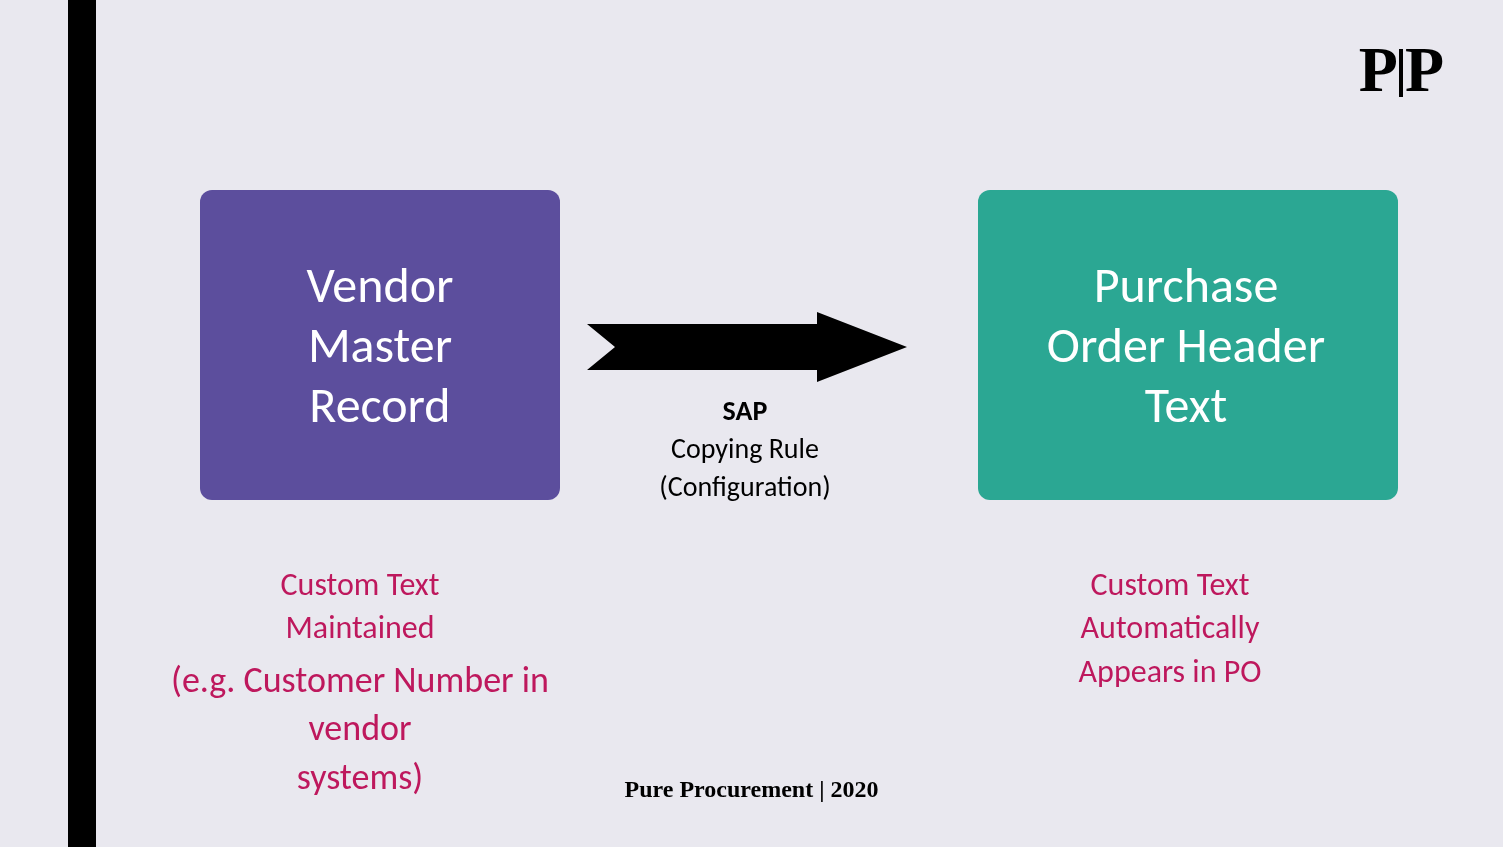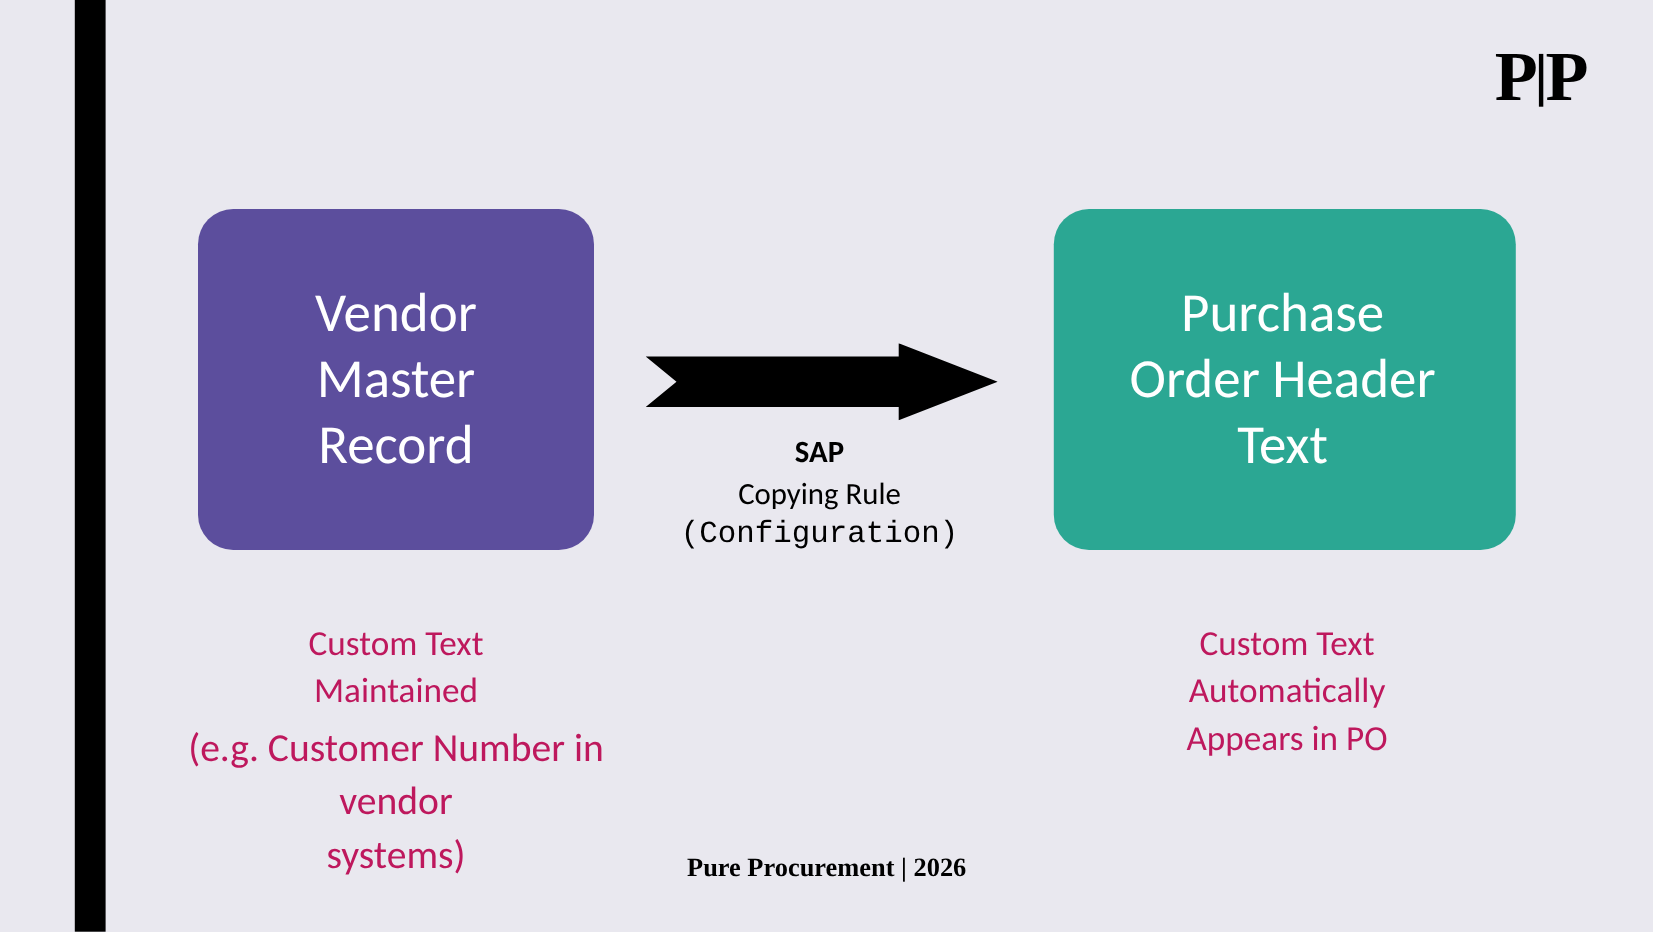--- a/index.html
+++ b/index.html
@@ -36,31 +36,32 @@
     background: #000;
     vertical-align: -6px;
     margin: 0 2px;
   }
   .canvas {
     position: absolute;
     left: 0; top: 0; width: 100%; height: 100%;
   }
   .box {
     position: absolute;
-    border-radius: 32px;
+    border-radius: 12px;
     display: flex;
     align-items: center;
     justify-content: center;
     text-align: center;
     color: #fff;
     font-weight: 300;
     font-size: 50px;
     line-height: 1.2;
     padding: 20px;
     white-space: pre-line;
+    margin-left: 20px;
   }
   .box-left {
     left: 180px;
     top: 190px;
     width: 360px;
     height: 310px;
     background: #5c4e9d;
   }
   .box-right {
     left: 958px;
@@ -106,21 +107,21 @@
     left: 560px;
     top: 392px;
     width: 370px;
     text-align: center;
     color: #000;
     font-size: 28px;
     line-height: 1.35;
   }
   .arrow-label .l1 { font-weight: bold; display: block; }
   .arrow-label .l2 { font-weight: normal; display: block; }
-  .arrow-label .l3 { font-weight: normal; display: block; font-family: Liberation Mono, monospace; }
+  .arrow-label .l3 { font-weight: normal; display: block; }
   .footer {
     position: absolute;
     left: 0;
     bottom: 44px;
     width: 100%;
     text-align: center;
     font-family: "Times New Roman", Georgia, serif;
     font-weight: bold;
     font-size: 24px;
     color: #000;
@@ -168,14 +169,14 @@
 
   <div class="caption caption-right">
     <span>Custom Text
 Automatically
 Appears in PO</span>
   </div>
 
 </div>
 
 <div class="footer">
-  <span>Pure Procurement | 2026</span>
+  <span>Pure Procurement | 2020</span>
 </div>
 
 </body></html>

